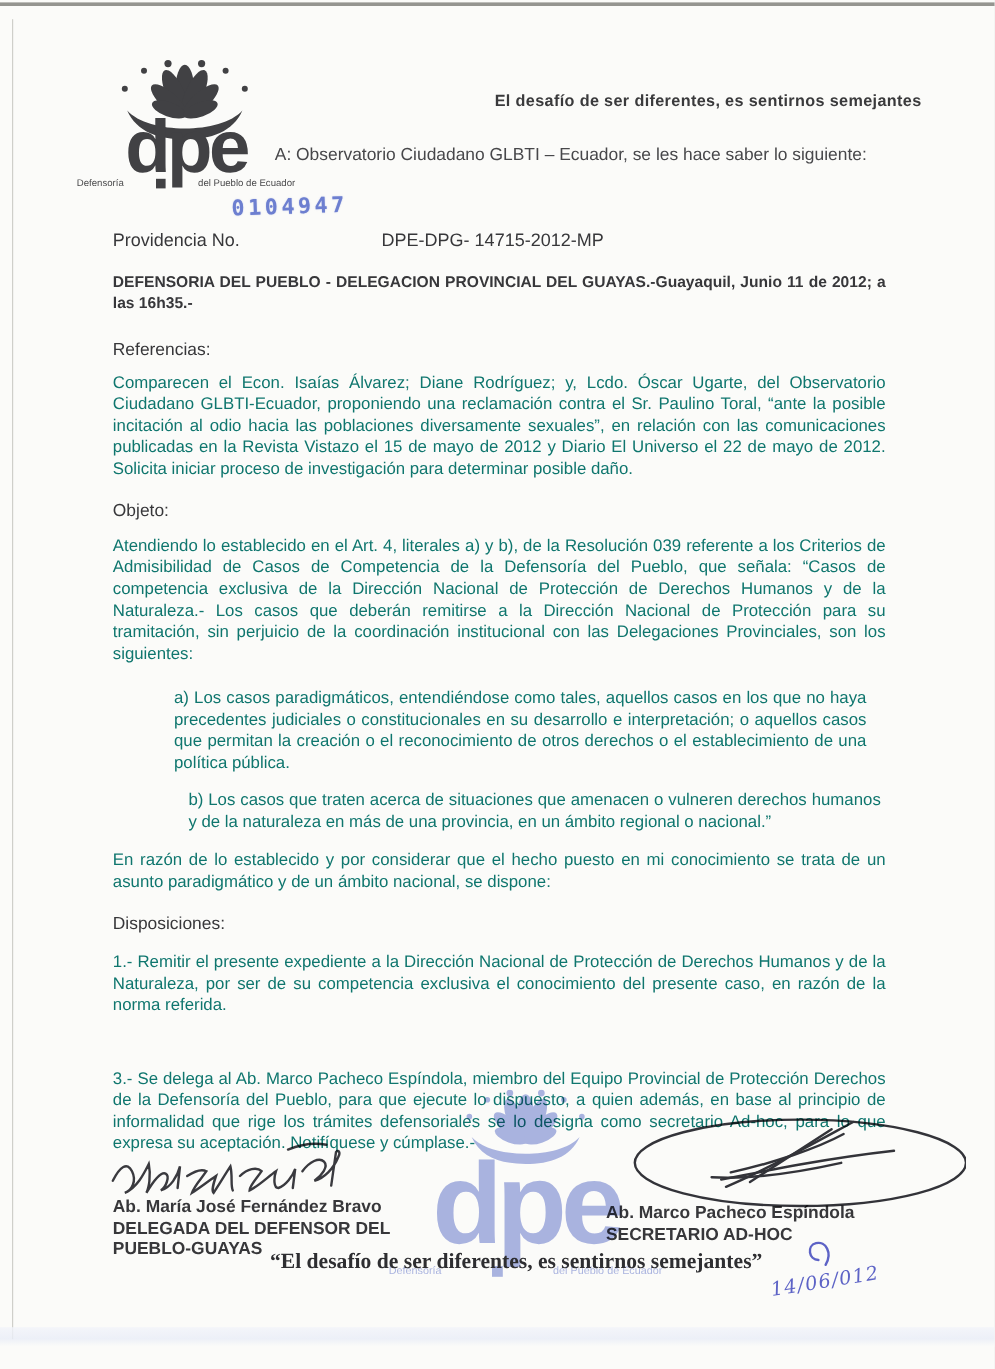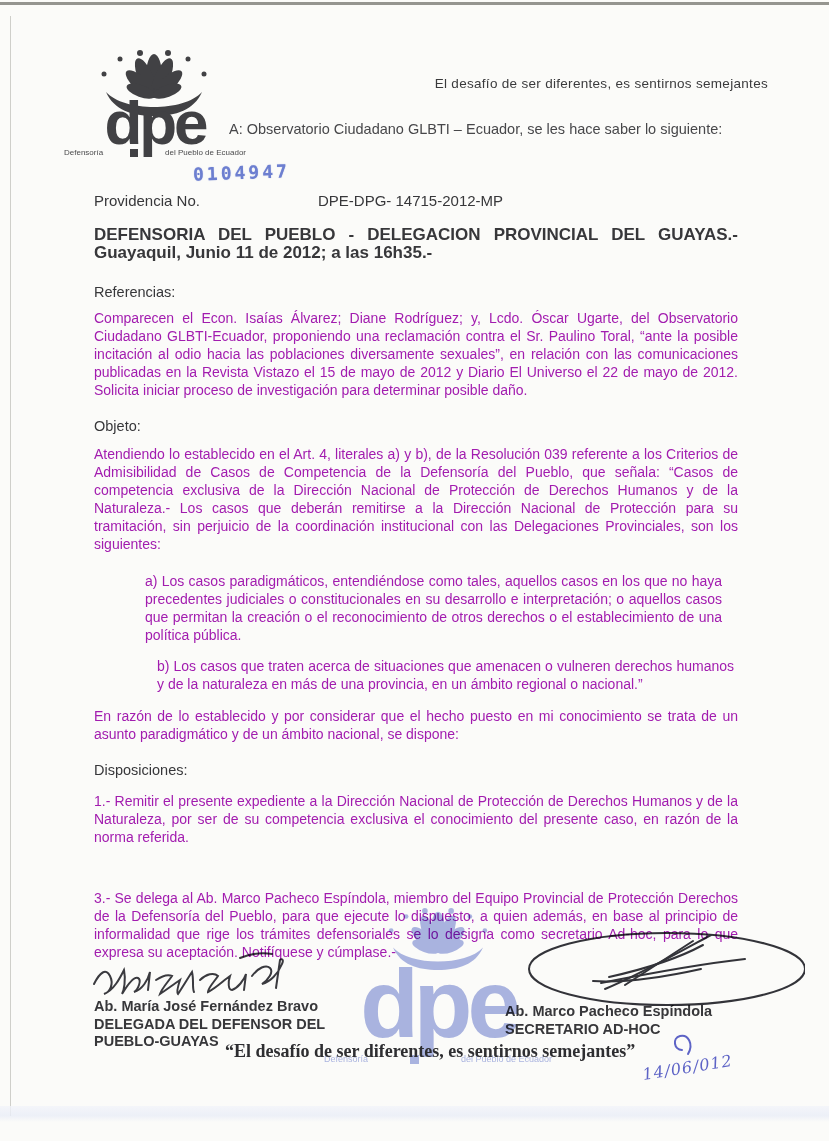--- a/index.html
+++ b/index.html
@@ -5,33 +5,33 @@
   html,body{margin:0;padding:0;background:#e9e9e7;}
   .page{
     position:relative;width:829px;height:1141px;margin:0 auto;
     background:#fbfbf9;overflow:hidden;
     font-family:"Liberation Sans",sans-serif;color:#4c4c4e;
   }
   .scan-top{position:absolute;left:0;top:2px;width:829px;height:3px;background:#83837e;opacity:.85;}
   .scan-left{position:absolute;left:10px;top:16px;width:1px;height:1100px;background:#cfcfca;}
   .scan-bottom-band{position:absolute;left:0;top:1106px;width:829px;height:16px;
     background:linear-gradient(#f2f4fa,#e9edf7 60%,#fbfbf9);opacity:.8;}
-  .para{position:absolute;font-size:14px;line-height:18px;text-align:justify;color:#a21caf;}
+  .para{position:absolute;font-size:14px;line-height:18px;text-align:justify;color:#0f766e;}
   .bold{font-weight:bold;color:#37373a;}
   .label{position:absolute;font-size:14.5px;font-weight:normal;color:#37373a;}
   
   .logo-wrap{position:absolute;left:64px;top:48px;width:182px;}
   .logo-flower{position:absolute;left:26px;top:2px;}
   .logo-dpe{position:absolute;left:0;top:44px;width:182px;text-align:center;
     font-size:62px;font-weight:bold;letter-spacing:-3px;color:#414144;line-height:1;}
   .logo-caption{position:absolute;left:0;top:100px;width:182px;display:flex;align-items:center;
     justify-content:space-between;font-size:8px;color:#4a4a4c;}
   .logo-caption .sq{width:8px;height:8px;background:#414144;display:inline-block;}
   .tagline{position:absolute;left:390px;top:76px;width:378px;text-align:right;
-    font-size:13.5px;font-weight:normal;color:#3a3a3c;letter-spacing:.3px;}
+    font-size:13.5px;font-weight:bold;color:#3a3a3c;letter-spacing:.3px;}
   .addressee{position:absolute;left:229px;top:121px;width:545px;font-size:14.5px;color:#47474a;}
   .stamp-number{position:absolute;left:193px;top:162px;font-family:"DejaVu Sans Mono",monospace;
     font-size:18px;font-weight:bold;color:#6d7fd0;letter-spacing:3px;transform:rotate(-2deg);
     text-shadow:0 0 1px rgba(109,127,208,.6);}
   
   .sig-svg{position:absolute;z-index:4;mix-blend-mode:multiply;}
   .sig-block{position:absolute;z-index:1;font-weight:bold;color:#37373a;font-size:14.5px;line-height:17.5px;}
   .watermark{position:absolute;left:322px;top:908px;width:232px;z-index:3;opacity:.5;mix-blend-mode:multiply;}
   .watermark .wm-flower{position:absolute;left:56px;top:0;}
   .watermark .wm-dpe{position:absolute;left:0;top:48px;width:232px;text-align:center;
@@ -81,21 +81,21 @@
     </div>
   </div>
 
   <div class="tagline">El desafío de ser diferentes, es sentirnos semejantes</div>
   <div class="addressee">A: Observatorio Ciudadano GLBTI – Ecuador, se les hace saber lo siguiente:</div>
   <div class="stamp-number">0104947</div>
 
   <div class="label" style="left:94px;top:192px;font-size:15px;">Providencia No.</div>
   <div class="label" style="left:281px;top:192px;font-size:15px;margin-left:37px;">DPE-DPG- 14715-2012-MP</div>
 
-  <div class="para bold" style="left:94px;top:226px;width:644px;font-size:17px;">DEFENSORIA DEL PUEBLO  - DELEGACION PROVINCIAL DEL GUAYAS.-Guayaquil,  Junio 11 de 2012; a las 16h35.-</div>
+  <div class="para bold" style="left:94px;top:226px;width:644px;font-size:13px;">DEFENSORIA DEL PUEBLO  - DELEGACION PROVINCIAL DEL GUAYAS.-Guayaquil,  Junio 11 de 2012; a las 16h35.-</div>
 
   <div class="label" style="left:94px;top:284px;">Referencias:</div>
   <div class="para" style="left:94px;top:309px;width:644px;">Comparecen el Econ. Isaías Álvarez; Diane Rodríguez; y, Lcdo. Óscar Ugarte, del Observatorio Ciudadano GLBTI-Ecuador, proponiendo una reclamación  contra el Sr. Paulino Toral, “ante la posible incitación al odio hacia las poblaciones diversamente sexuales”, en relación con las comunicaciones publicadas en la Revista Vistazo el 15 de mayo de 2012 y Diario El Universo el 22 de mayo de 2012. Solicita iniciar proceso de investigación para determinar posible daño.</div>
 
   <div class="label" style="left:94px;top:418px;">Objeto:</div>
   <div class="para" style="left:94px;top:445px;width:644px;">Atendiendo  lo establecido en  el Art. 4, literales a) y b), de la Resolución 039 referente a los Criterios de Admisibilidad de Casos de Competencia de la Defensoría del Pueblo, que señala: “Casos de competencia exclusiva de la Dirección Nacional de Protección de Derechos Humanos y de la Naturaleza.- Los casos que deberán remitirse a la Dirección Nacional de Protección para su tramitación, sin perjuicio de la coordinación institucional con las Delegaciones Provinciales, son los siguientes:</div>
 
   <div class="para" style="left:145px;top:572px;width:577px;">a) Los casos paradigmáticos, entendiéndose como tales, aquellos casos en los que no haya precedentes judiciales o constitucionales en su desarrollo e interpretación; o aquellos casos que permitan la creación o el reconocimiento de otros derechos o el establecimiento de una política pública.</div>
   <div class="para" style="left:145px;top:657px;width:577px;margin-left:12px;">b) Los casos que traten acerca de situaciones que amenacen o vulneren derechos humanos y de la naturaleza en más de una provincia, en un ámbito regional o nacional.”</div>
   <div class="para" style="left:94px;top:707px;width:644px;">En razón de lo establecido y por considerar que el hecho puesto en mi conocimiento se trata de un asunto paradigmático y de un ámbito nacional, se dispone:</div>

